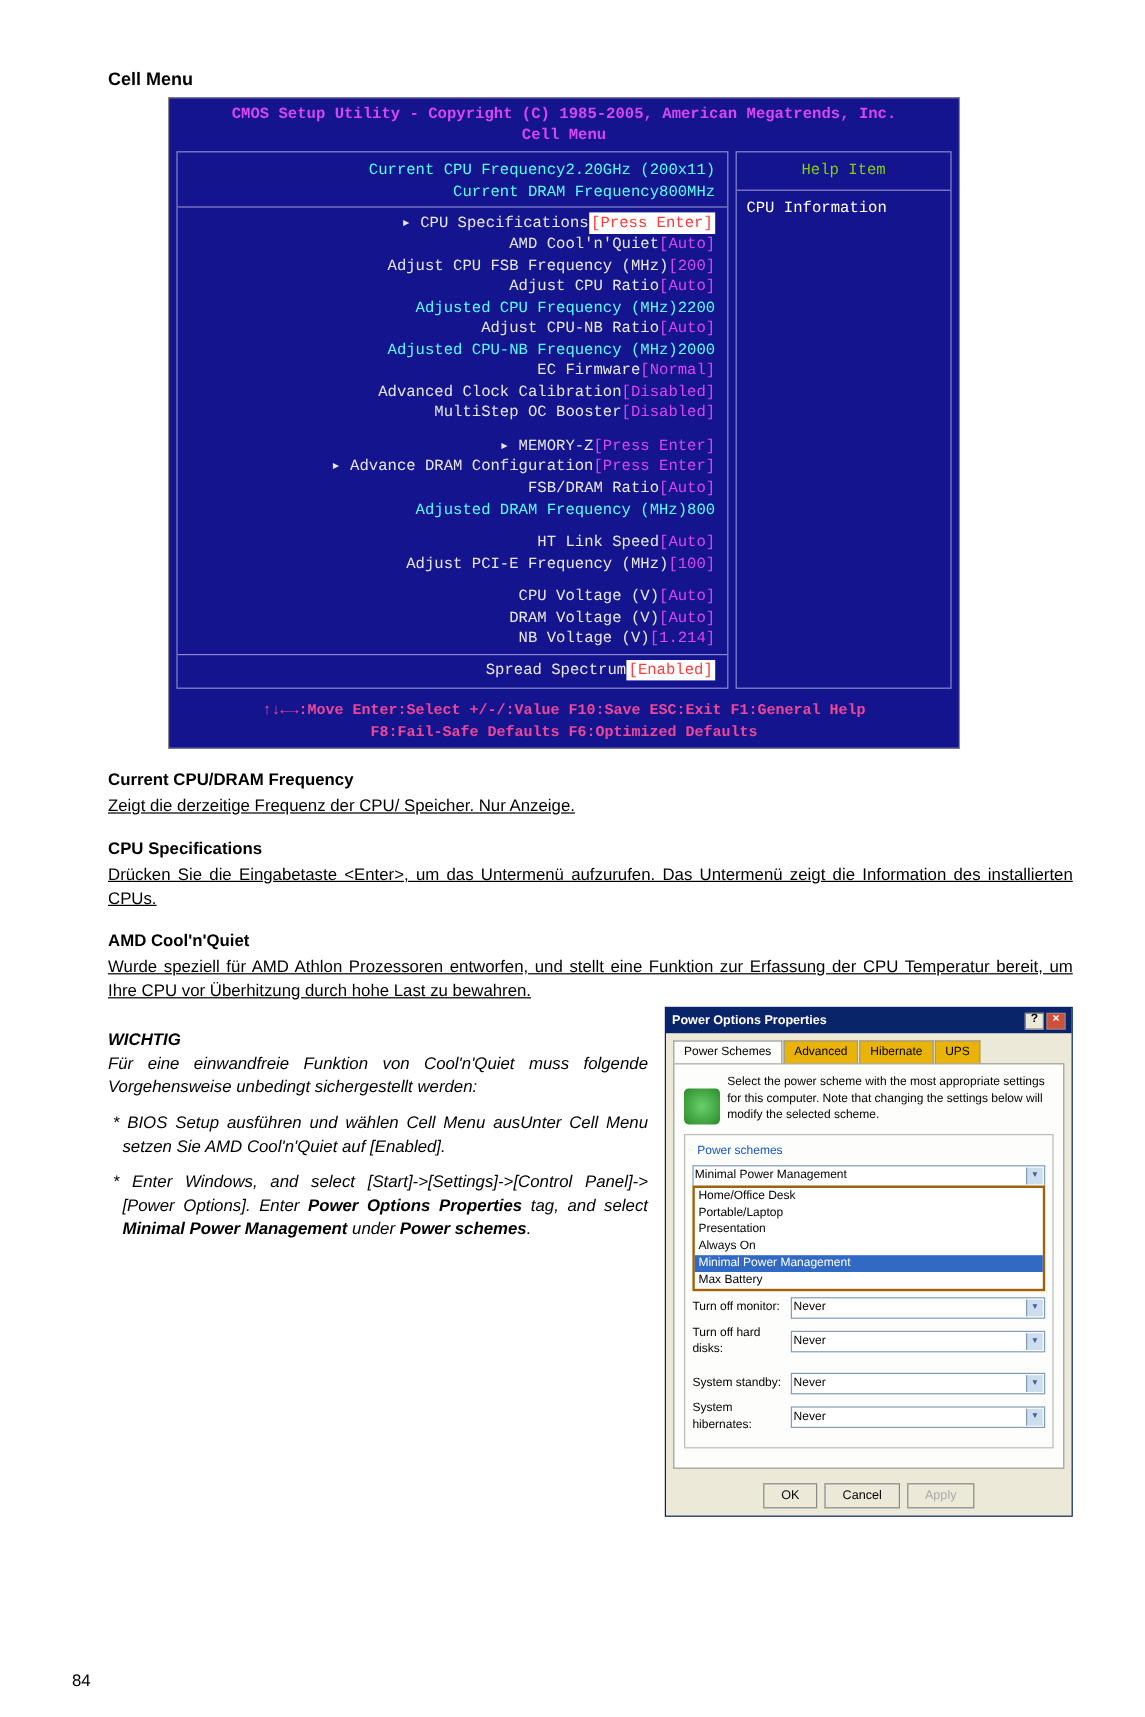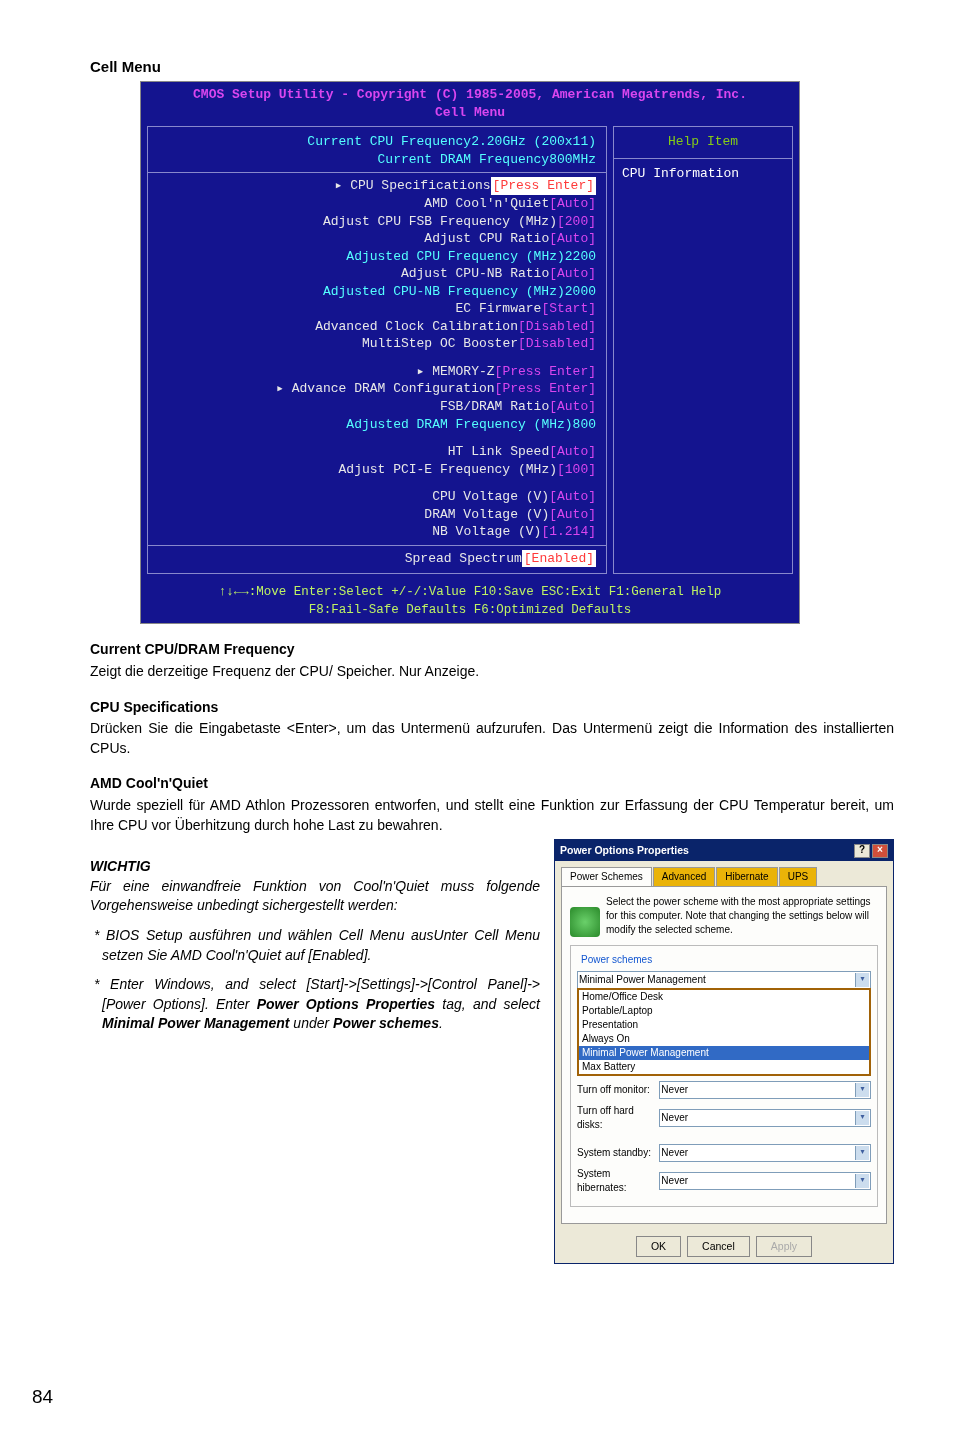--- a/index.html
+++ b/index.html
@@ -14,20 +14,21 @@
     .section-heading {
       font-weight: bold;
       font-size: 15px;
       margin-top: 16px;
       margin-bottom: 2px;
     }
     .section-heading.small { font-size: 14px; }
     .body-text {
       text-align: justify;
       margin-bottom: 8px;
+      text-decoration: underline;
     }
     .bios-screen {
       background: #14148f;
       color: #fff;
       font-family: 'Courier New', monospace;
       font-size: 13px;
       border: 1px solid #888;
       margin: 4px auto 8px 50px;
       width: 660px;
     }
@@ -65,24 +66,25 @@
     .bios-divider { border-top: 1px solid #8888cc; margin: 4px -10px; }
     .bios-right-title {
       text-align: center;
       color: #84cc16;
       border-bottom: 1px solid #8888cc;
       margin: -6px -8px 6px -8px;
       padding: 6px;
     }
     .bios-footer {
       text-align: center;
-      color: #bef264;
+      color: #ec4899;
       padding: 4px;
       font-size: 12.5px;
       line-height: 1.4;
+      font-weight: bold;
     }
     .wichtig {
       font-weight: bold;
       font-style: italic;
       margin-top: 14px;
     }
     .two-col {
       display: flex;
       gap: 14px;
       align-items: flex-start;
@@ -201,22 +203,22 @@
     .win-btn {
       padding: 2px 14px;
       border: 1px solid #888;
       background: #ece9d8;
       font-size: 10.5px;
     }
     .win-btn.disabled { color: #aaa; }
     .page-num {
       position: fixed;
       bottom: 20px;
-      left: 32px;
-      font-size: 19px;
+      left: 60px;
+      font-size: 14px;
     }
   </style>
 </head>
 <body>
 
 <div class="section-heading">Cell Menu</div>
 
 <div class="bios-screen">
   <div class="bios-title">
     <div>CMOS Setup Utility - Copyright (C) 1985-2005, American Megatrends, Inc.</div>
@@ -227,21 +229,21 @@
         <div class="bios-row cyan"><span class="label">Current CPU Frequency</span><span class="value">2.20GHz (200x11)</span></div>
         <div class="bios-row cyan"><span class="label">Current DRAM Frequency</span><span class="value">800MHz</span></div>
         <div class="bios-divider"></div>
         <div class="bios-row highlight"><span class="label">▸ CPU Specifications</span><span class="value">[Press Enter]</span></div>
         <div class="bios-row"><span class="label">AMD Cool'n'Quiet</span><span class="value">[Auto]</span></div>
         <div class="bios-row"><span class="label">Adjust CPU FSB Frequency (MHz)</span><span class="value">[200]</span></div>
         <div class="bios-row"><span class="label">Adjust CPU Ratio</span><span class="value">[Auto]</span></div>
         <div class="bios-row cyan"><span class="label">Adjusted CPU Frequency (MHz)</span><span class="value">2200</span></div>
         <div class="bios-row"><span class="label">Adjust CPU-NB Ratio</span><span class="value">[Auto]</span></div>
         <div class="bios-row cyan"><span class="label">Adjusted CPU-NB Frequency (MHz)</span><span class="value">2000</span></div>
-        <div class="bios-row"><span class="label">EC Firmware</span><span class="value">[Start]</span></div>
+        <div class="bios-row"><span class="label">EC Firmware</span><span class="value">[Normal]</span></div>
         <div class="bios-row"><span class="label">Advanced Clock Calibration</span><span class="value">[Disabled]</span></div>
         <div class="bios-row"><span class="label">MultiStep OC Booster</span><span class="value">[Disabled]</span></div>
         <div style="height: 10px;"></div>
         <div class="bios-row"><span class="label">▸ MEMORY-Z</span><span class="value">[Press Enter]</span></div>
         <div class="bios-row"><span class="label">▸ Advance DRAM Configuration</span><span class="value">[Press Enter]</span></div>
         <div class="bios-row"><span class="label">FSB/DRAM Ratio</span><span class="value">[Auto]</span></div>
         <div class="bios-row cyan"><span class="label">Adjusted DRAM Frequency (MHz)</span><span class="value">800</span></div>
         <div style="height: 10px;"></div>
         <div class="bios-row"><span class="label">HT Link Speed</span><span class="value">[Auto]</span></div>
         <div class="bios-row"><span class="label">Adjust PCI-E Frequency (MHz)</span><span class="value">[100]</span></div>

